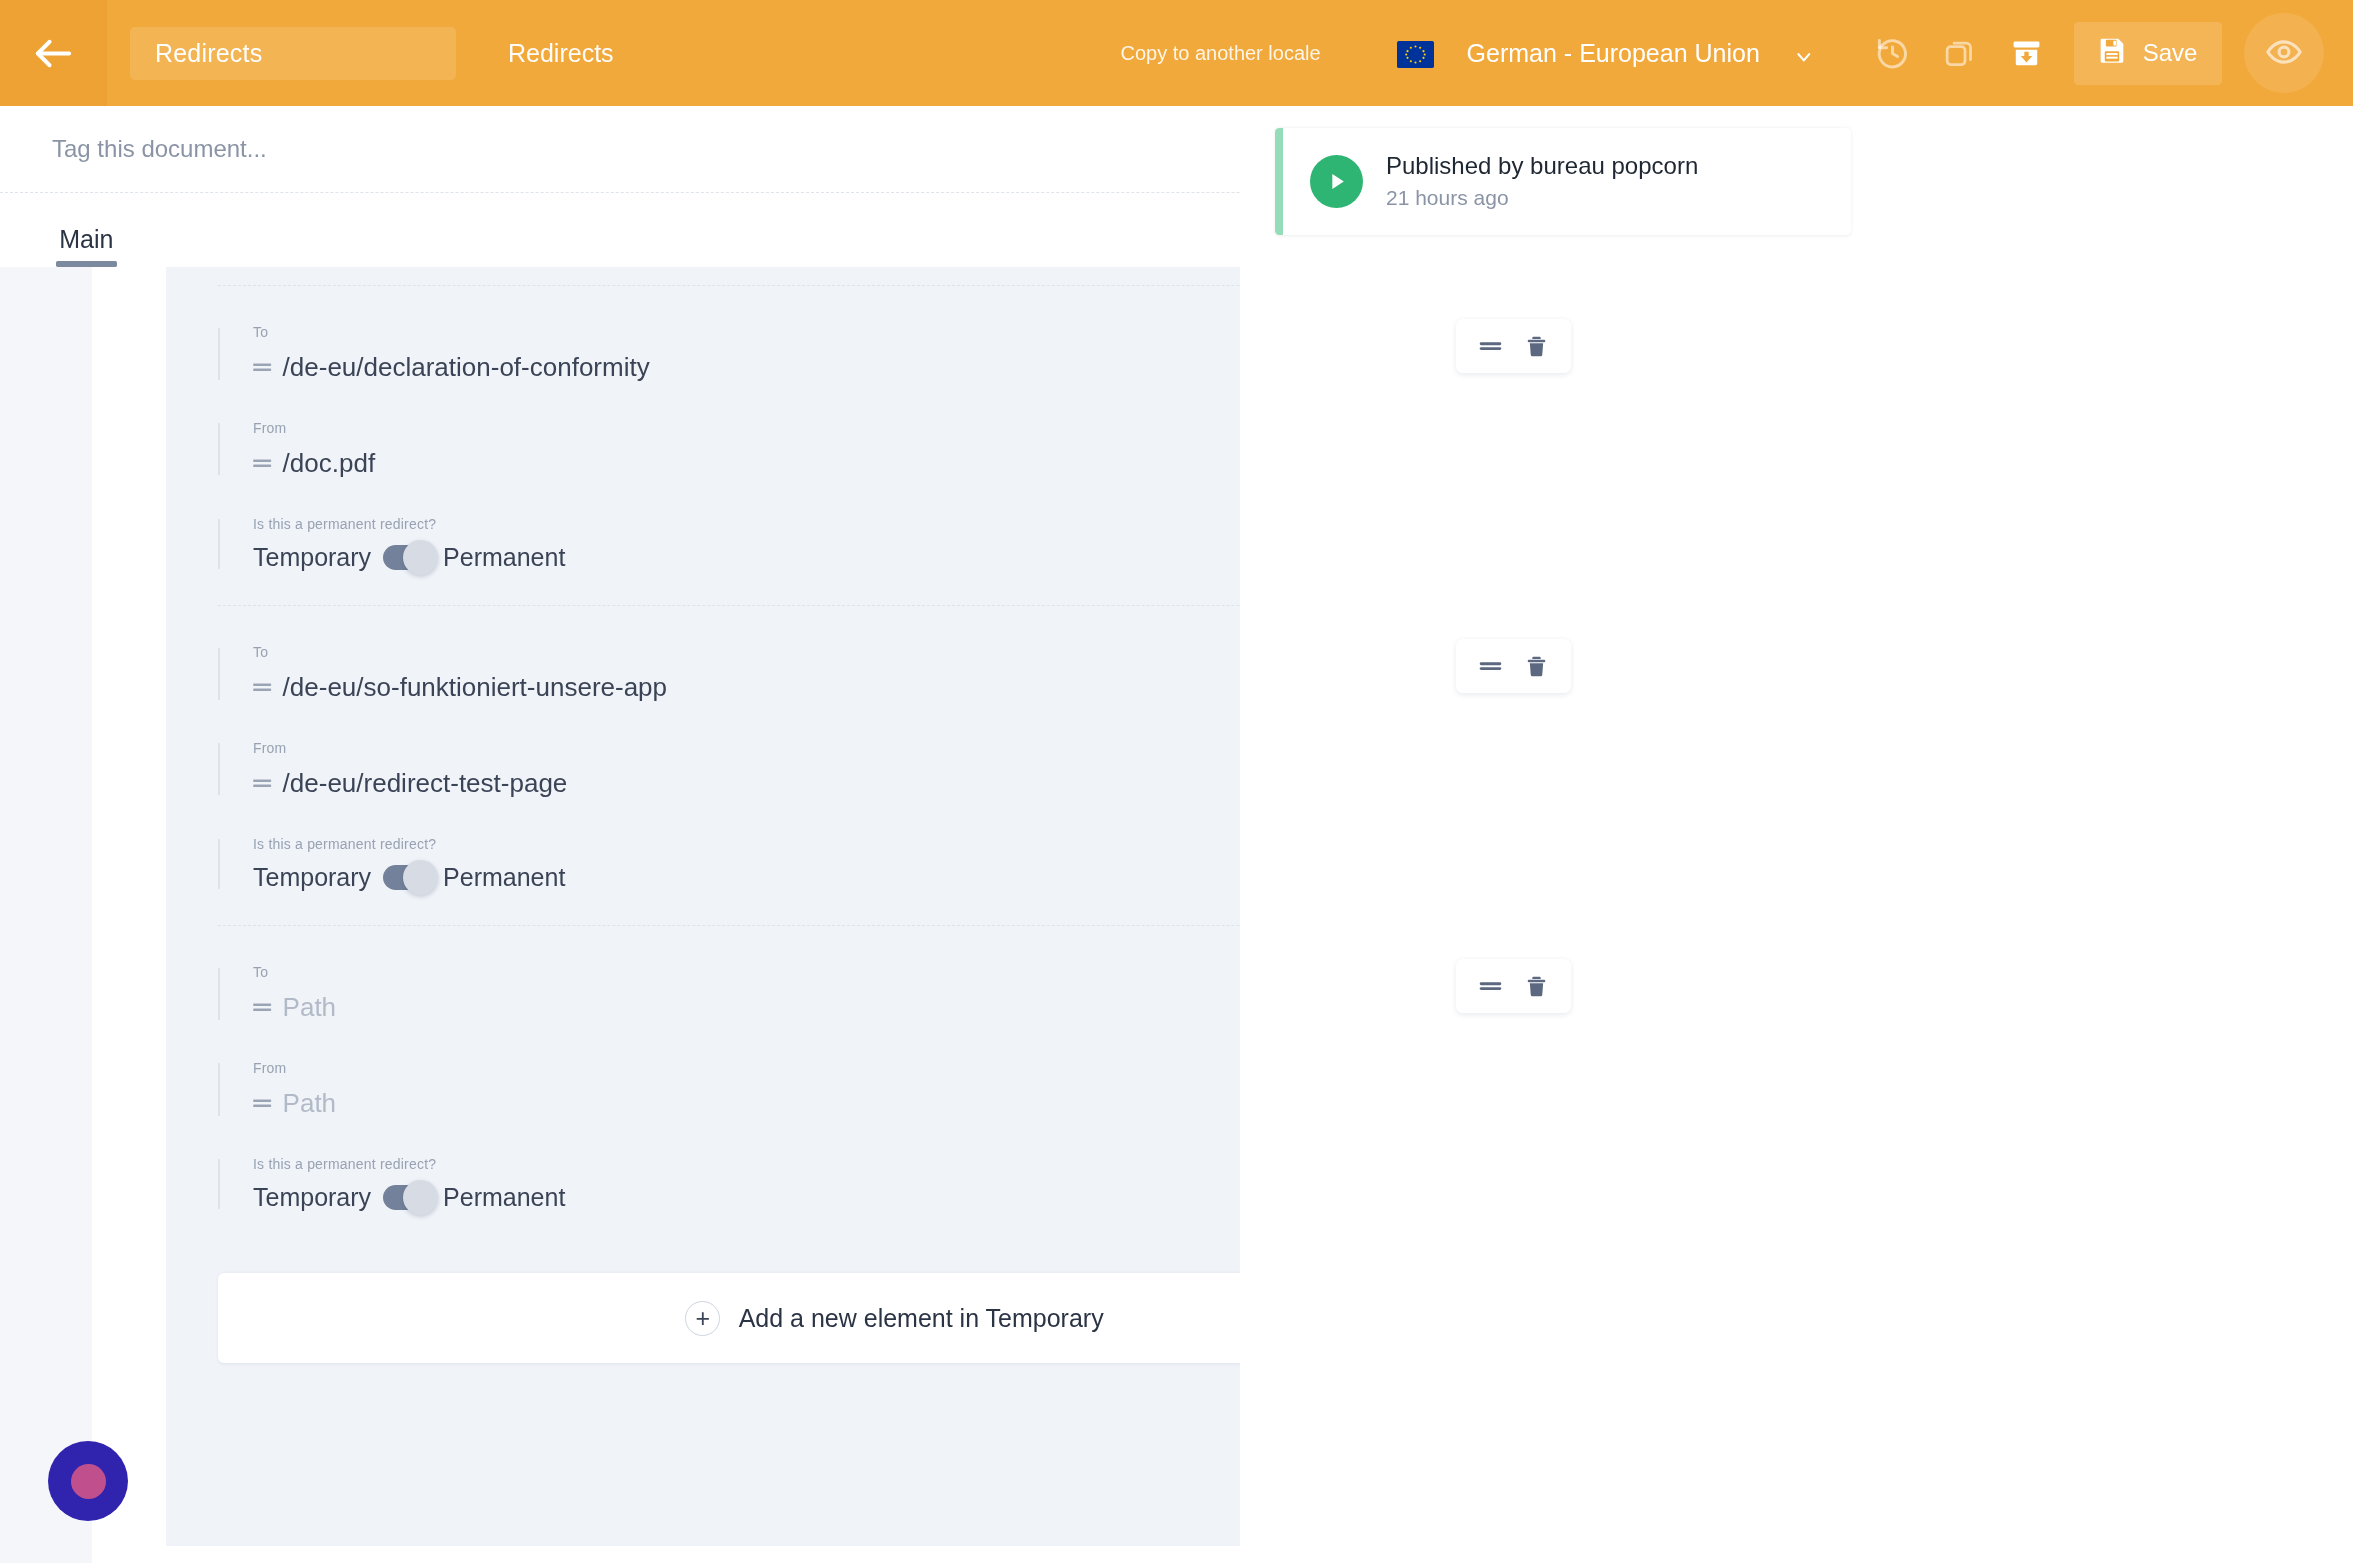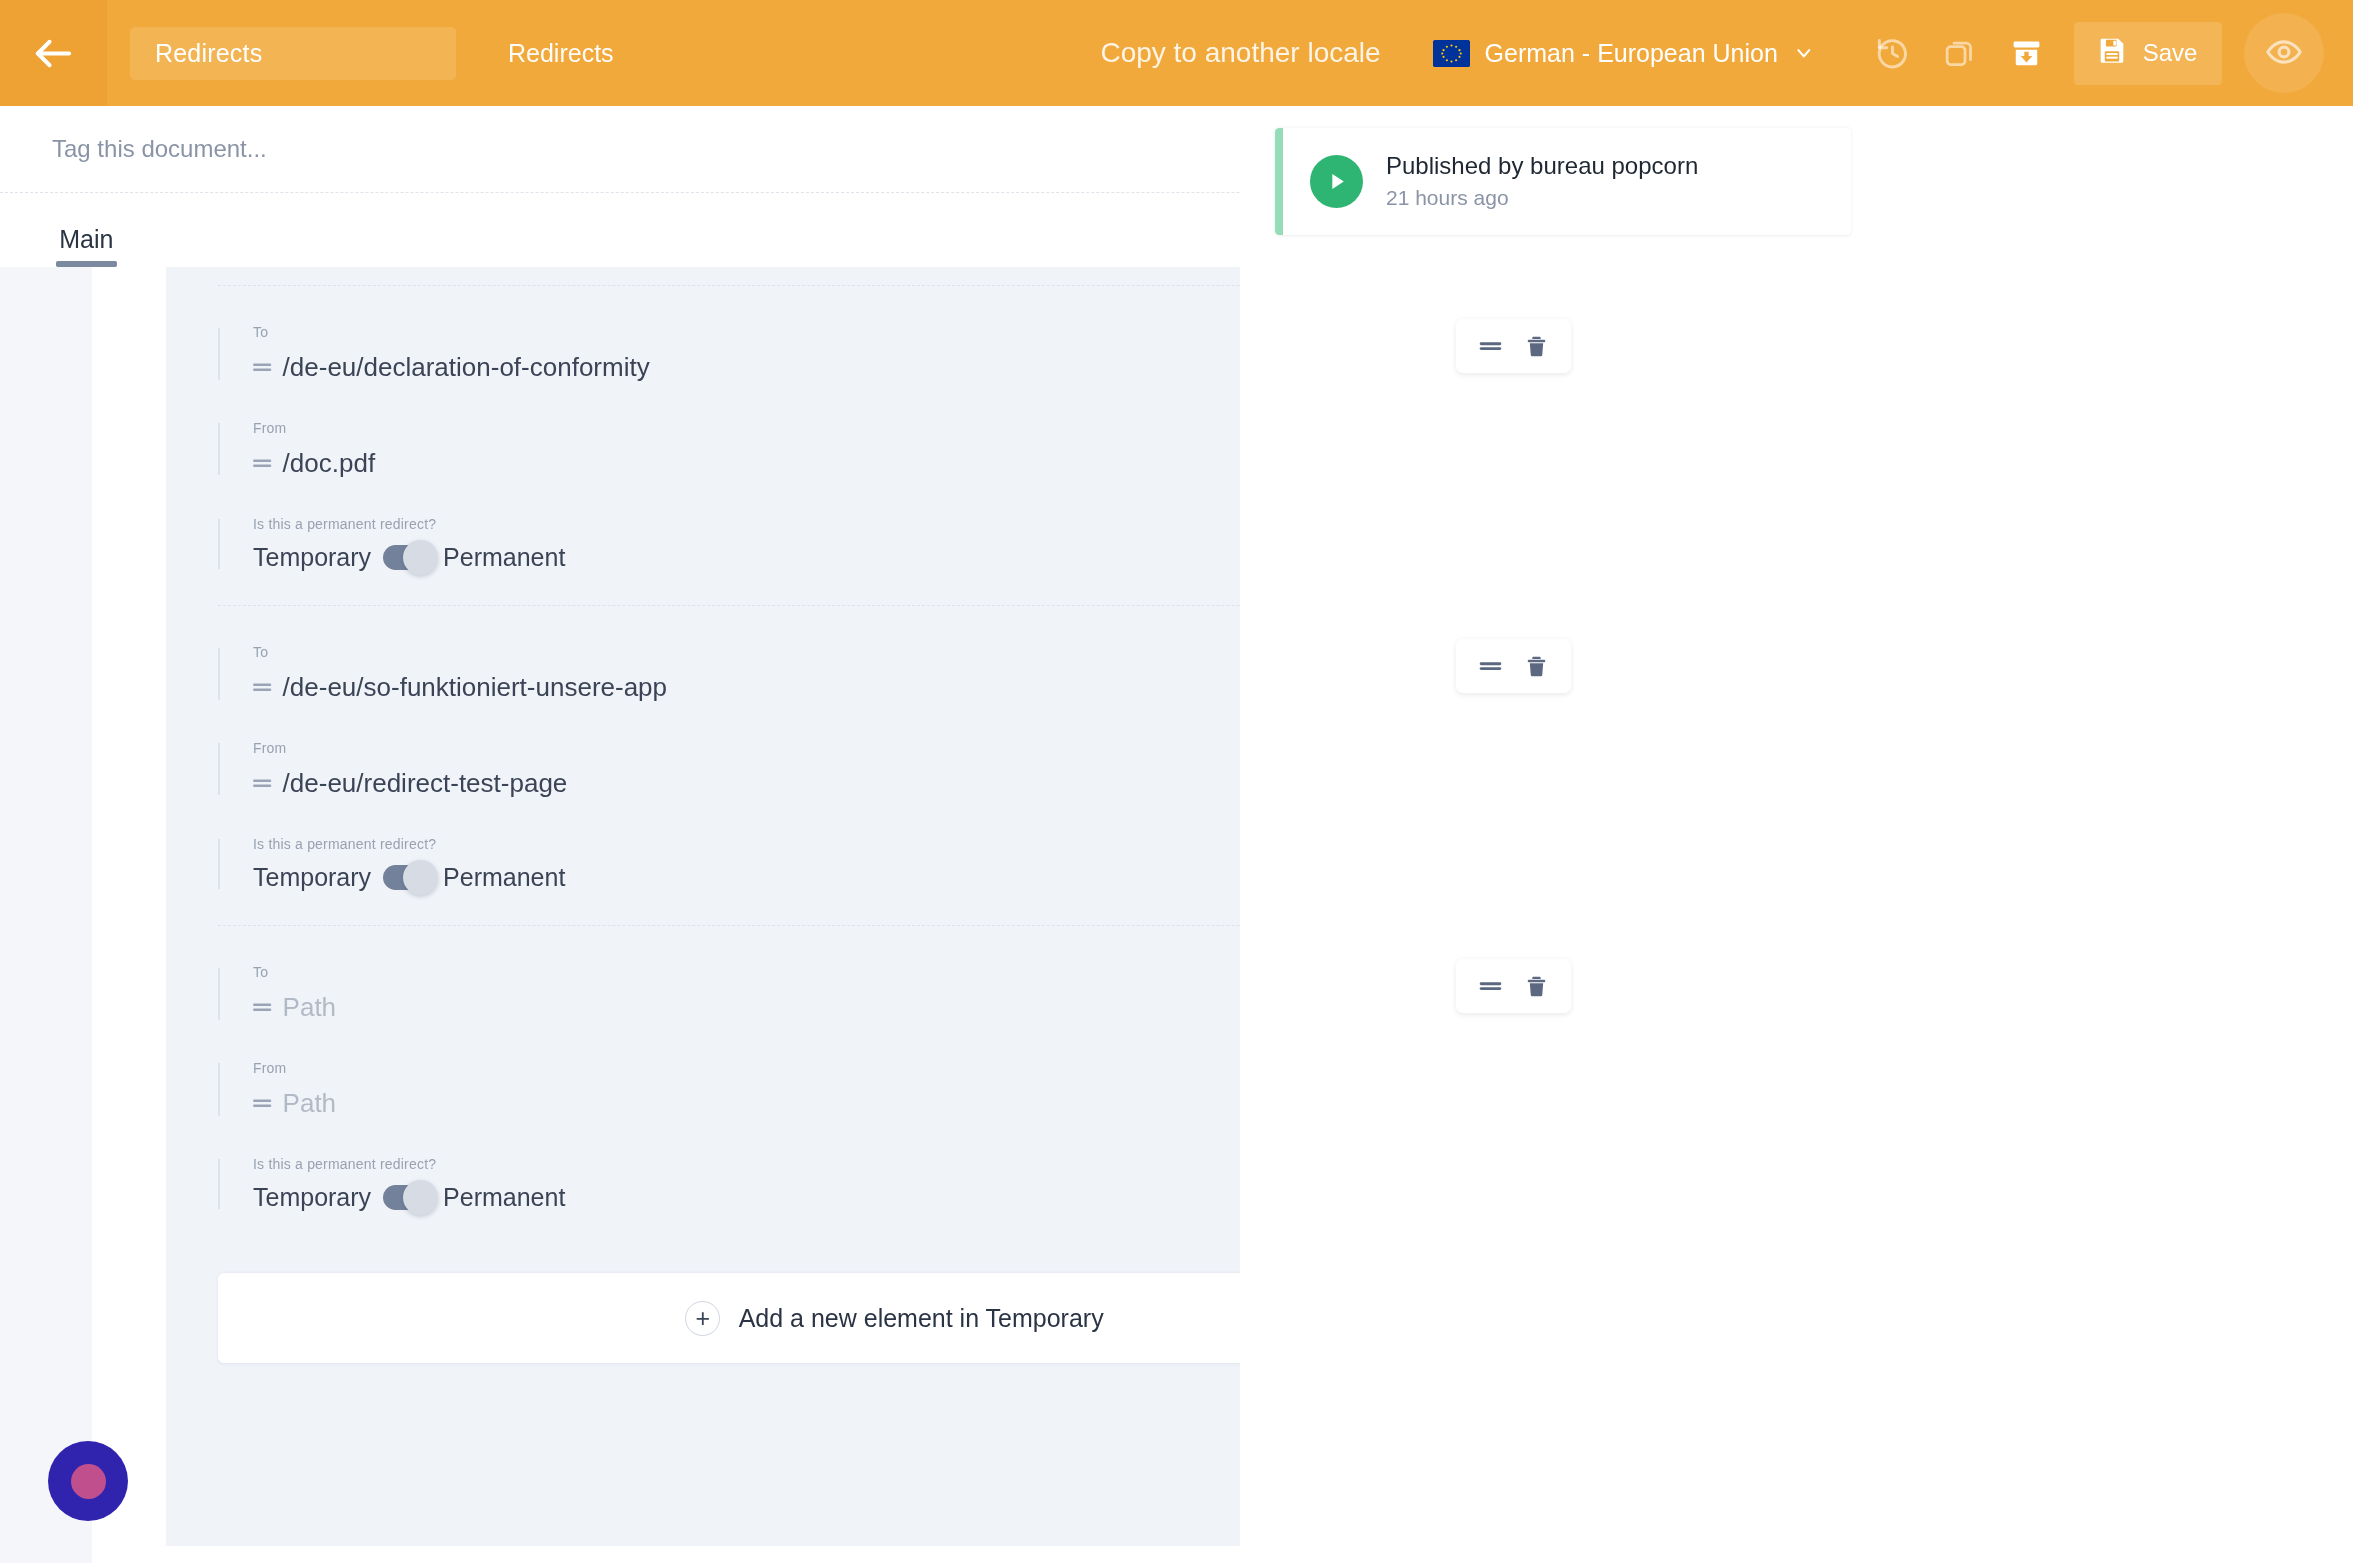--- a/index.html
+++ b/index.html
@@ -40,28 +40,28 @@
   .crumb-plain {
     margin-left: 52px;
     color: #ffffff; font-size: 25px; opacity: .97;
     flex: 0 0 auto;
   }
 
   .topbar-spacer { flex: 1 1 auto; }
 
   .copy-locale {
     color: rgba(255,255,255,0.88);
-    font-size: 28px;
-    margin-right: 52px;
+    font-size: 20px;
+    margin-right: 76px;
     flex: 0 0 auto;
     white-space: nowrap;
   }
 
   .locale-select {
-    display: flex; align-items: center; gap: 15px;
+    display: flex; align-items: flex-end; gap: 33px;
     flex: 0 0 auto;
     margin-right: 52px;
   }
   .flag {
     width: 37px; height: 27px; border-radius: 2.5px;
     background: #003399;
     position: relative; overflow: hidden;
     flex: 0 0 auto;
   }
   .flag svg { position: absolute; inset: 0; }

